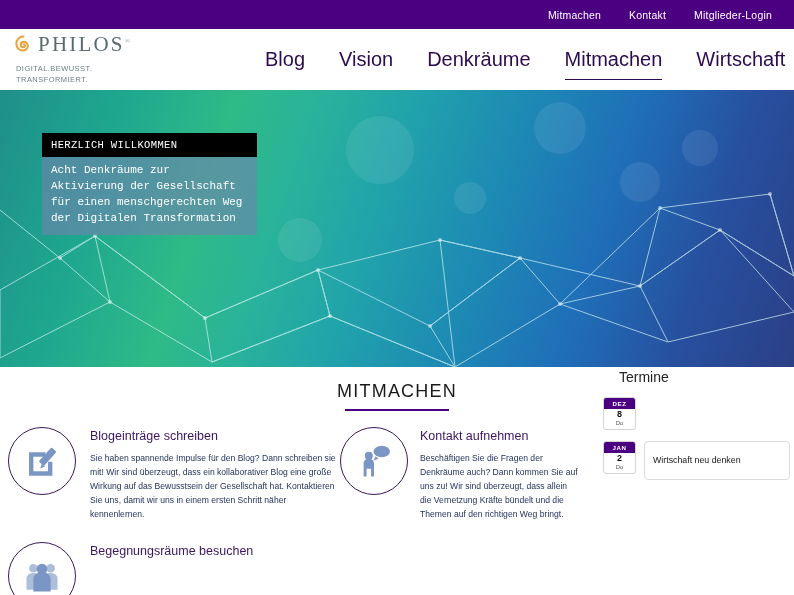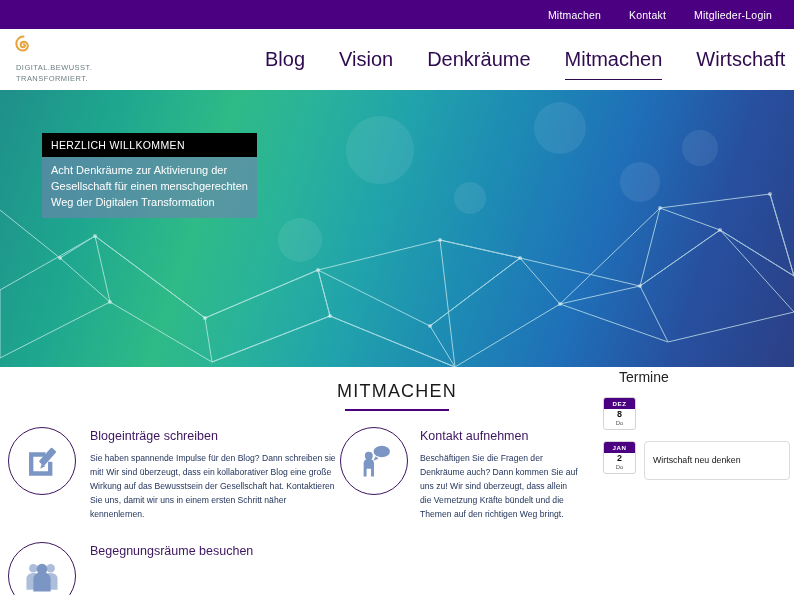--- a/index.html
+++ b/index.html
@@ -52,20 +52,21 @@
     content:""; position:absolute;
     left:17px; right:17px; bottom:-9px; height:1.5px; background:#2e0a4f;
   }
 
   
   .hero {
     position:relative; height:277px; width:794px; overflow:hidden;
     background:linear-gradient(108deg,
       #1f8f8a 0%, #1ea78f 14%, #2fba87 27%, #29b39a 36%,
       #21a3ab 47%, #1d8ab4 60%, #1f6fb8 73%, #27509f 86%, #2b3f86 100%);
+    font-family:Liberation Mono, monospace;
   }
   .hero svg { position:absolute; inset:0; width:100%; height:100%; }
 
   .hero-box { position:absolute; left:42px; top:43px; width:215px; }
   .hero-kicker {
     background:#000000; color:#ffffff;
     font-size:10.5px; letter-spacing:.35px;
     padding:6px 8px 6px 9px;
   }
   .hero-sub {
@@ -139,20 +140,23 @@
 </div>
 
 <div class="header">
 
   <div class="logo">
     <div class="logo-top">
       <span class="logo-mark">
         <svg viewBox="0 0 24 24" width="19" height="19" aria-hidden="true">
           <path d="M12 2C6.8 2 3 5.9 3 11c0 5 3.6 8.6 8 8.6 3.6 0 6.4-2.6 6.4-6 0-2.9-2.1-5.1-4.9-5.1-2.3 0-4.1 1.7-4.1 3.9 0 1.8 1.3 3.1 3 3.1 1.3 0 2.3-1 2.3-2.2 0-.9-.6-1.6-1.5-1.6" fill="none" stroke="#e8a33d" stroke-width="2.6" stroke-linecap="round"></path>
         </svg>
+      </span>
+      <span class="logo-word">
+        <span>PHILOS</span><span class="logo-reg">®</span>
       </span>
     </div>
     <div class="logo-sub">
       <div>DIGITAL.BEWUSST.</div>
       <div>TRANSFORMIERT.</div>
     </div>
   </div>
 
   <nav class="nav">
     <a class="nav-item" href="#">Blog</a>

